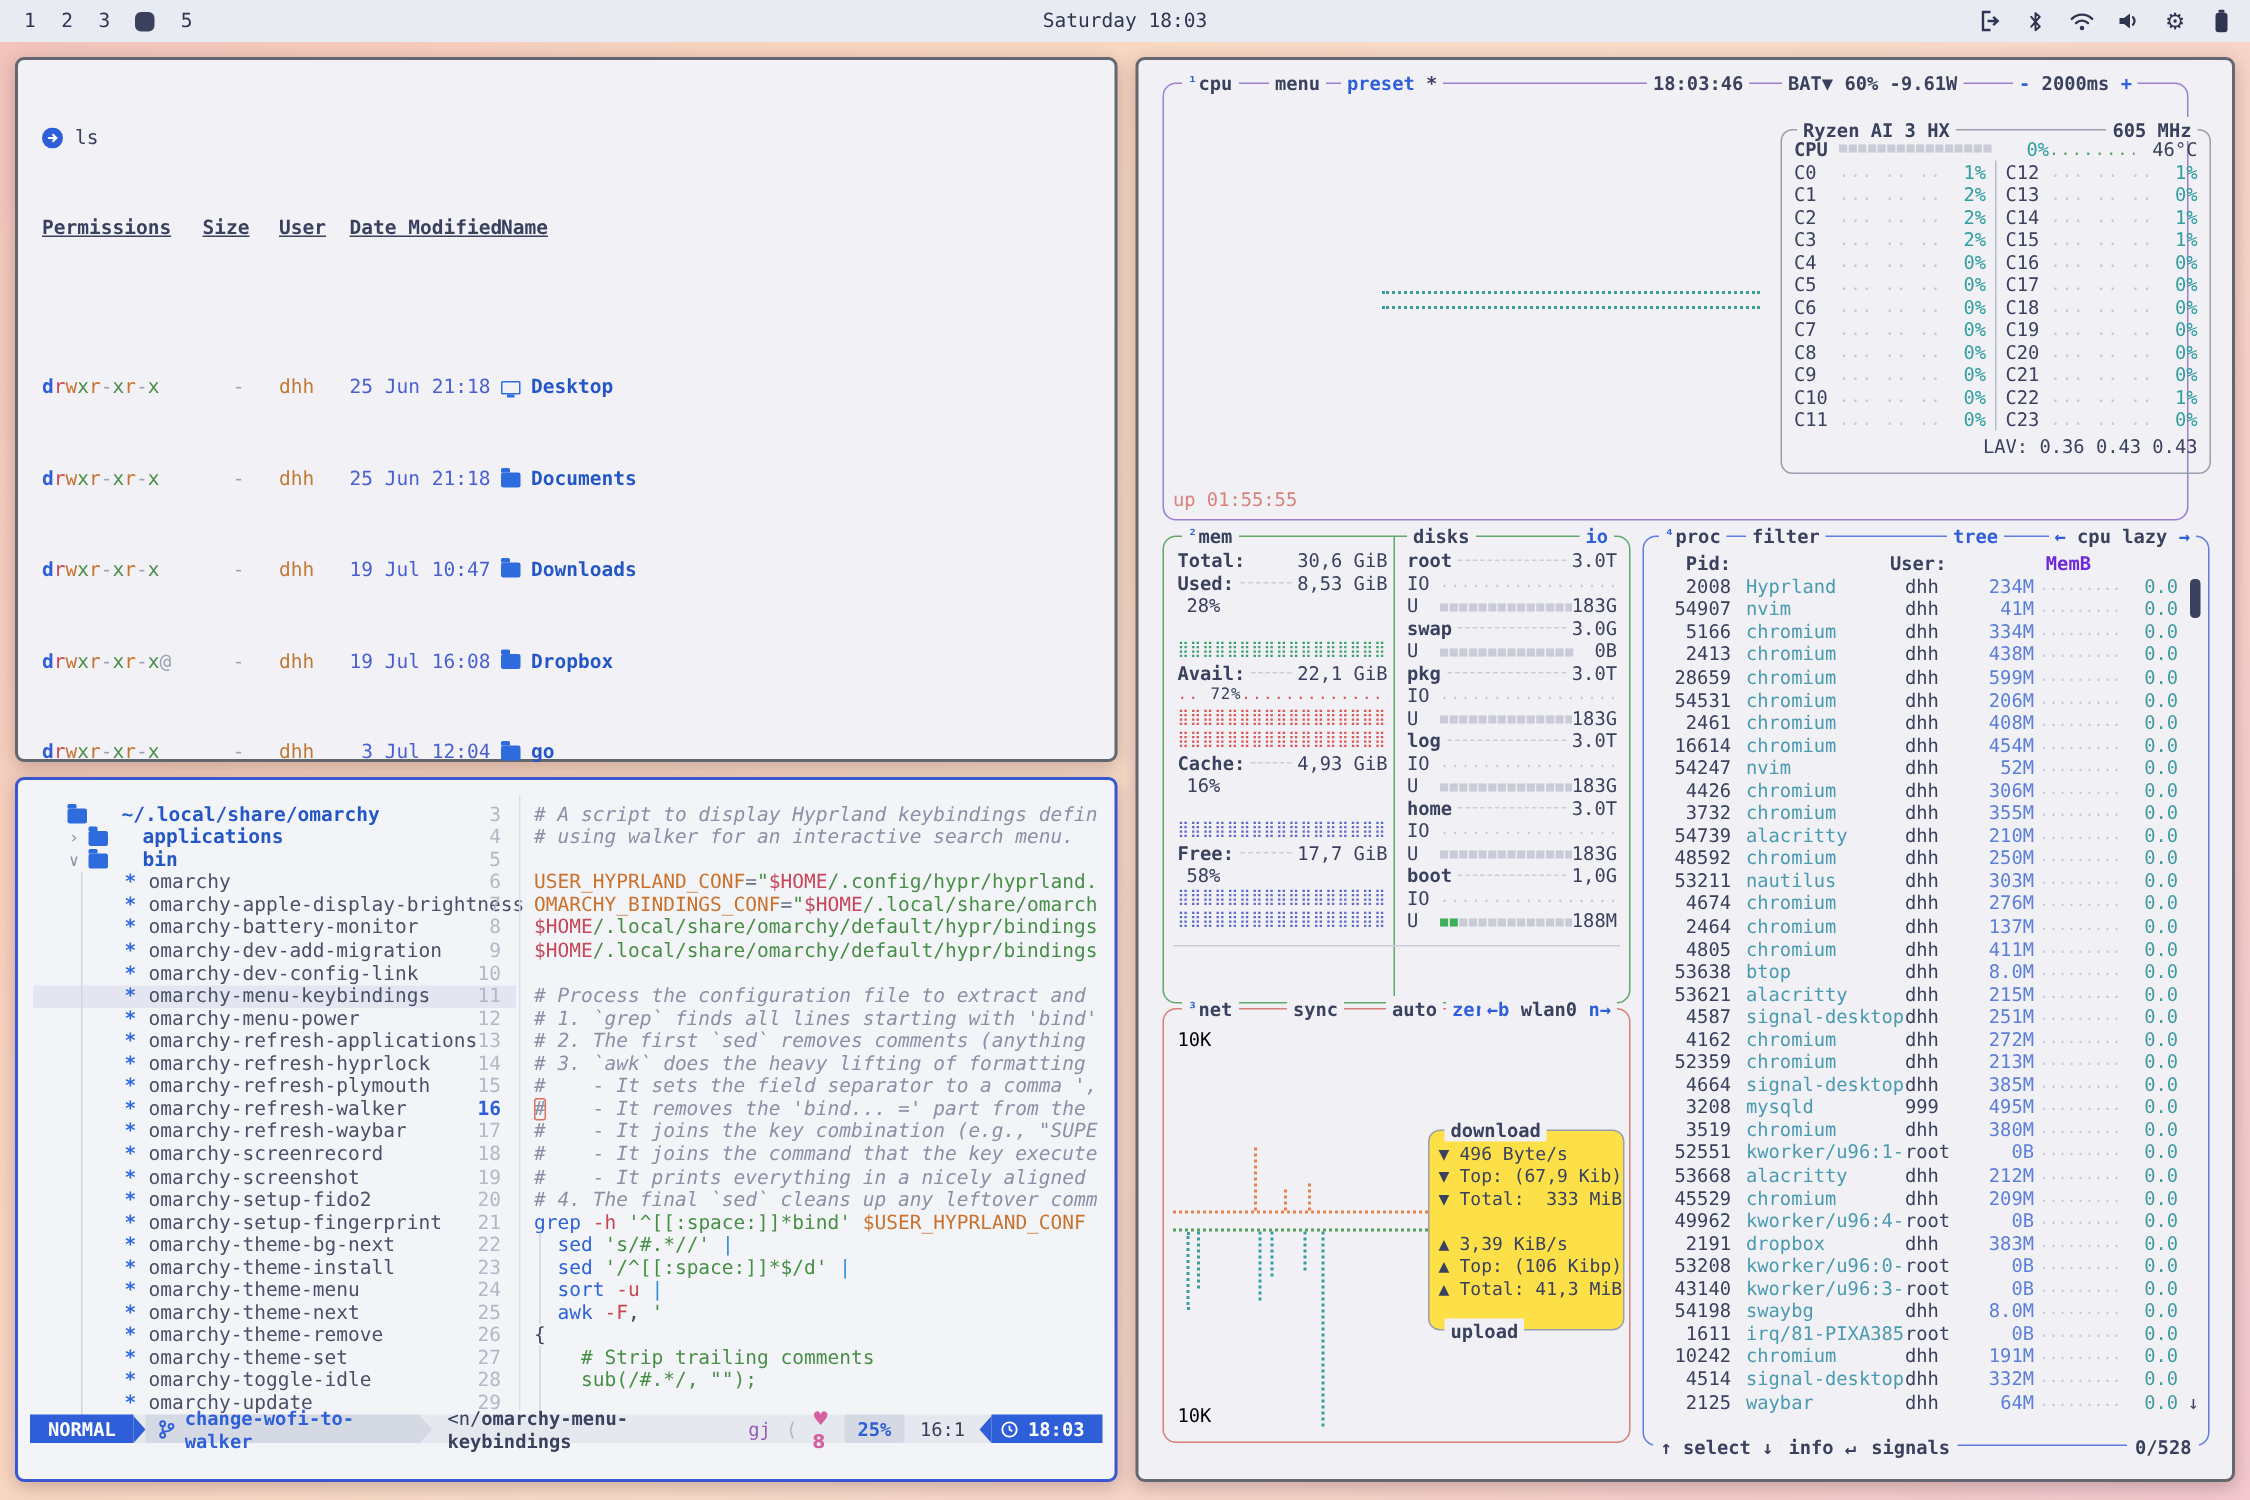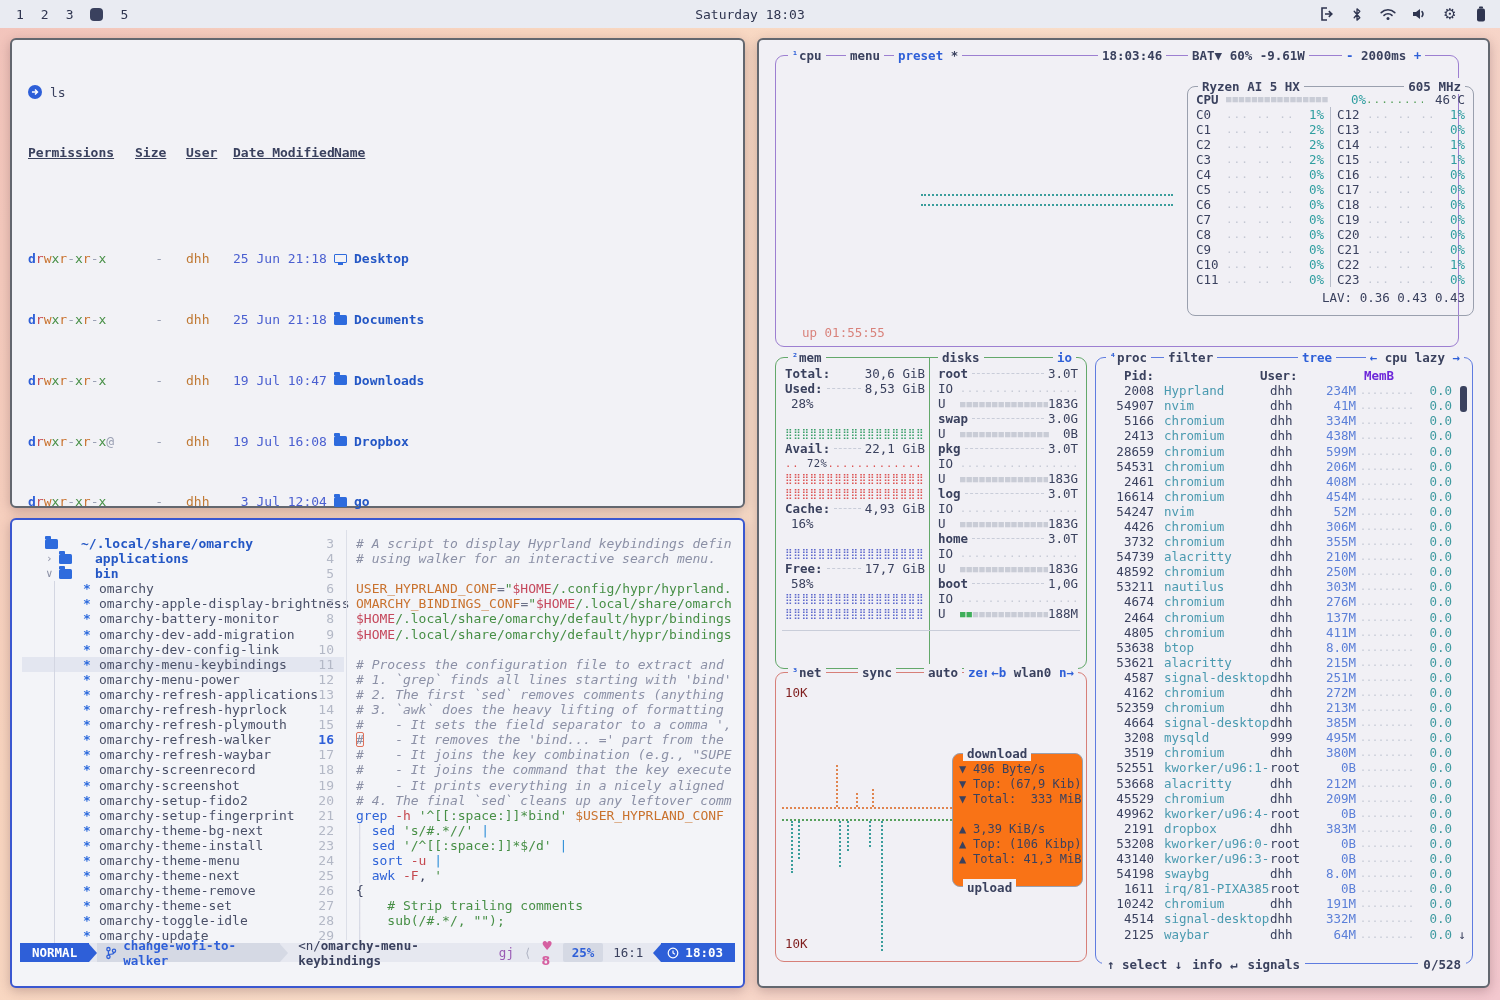--- a/index.html
+++ b/index.html
@@ -97,21 +97,21 @@
   .cn{width:30px;flex:none;}
   .cd{flex:1;overflow:hidden;color:#c3c7d3;letter-spacing:1px;font-size:11px;white-space:nowrap;}
   .cp{width:30px;flex:none;text-align:right;color:#2f9ea0;}
   .cdiv{width:13px;flex:none;align-self:stretch;background:
     linear-gradient(#b7bcc9,#b7bcc9) 6px 0/1px 100% no-repeat;}
   .meter{color:#c6cad6;font-size:9px;letter-spacing:1px;}
   .dgrn{color:#57a05c;letter-spacing:1px;font-size:11px;}
   .temp{width:42px;text-align:right;flex:none;}
   .lavrow{justify-content:flex-end;color:#3a415e;margin-top:3px;}
   .cpugraph{position:absolute;left:145px;width:252px;height:0;border-top:2px dotted #3a9d9b;}
-  .uptime{position:absolute;left:26px;bottom:6px;color:#d9827b;}
+  .uptime{position:absolute;left:6px;bottom:6px;color:#d9827b;}
   .box-mem{left:16px;top:317px;width:312px;height:312px;border:1.5px solid #63a86a;}
   .memdiv{position:absolute;left:153px;top:0;bottom:0;width:1px;background:#63a86a;}
   .memhr{position:absolute;left:6px;right:6px;top:272px;height:1px;background:#c9cdd9;}
   .mempane{position:absolute;left:9px;top:8px;width:140px;}
   .mline{display:flex;align-items:center;height:15px;white-space:pre;}
   .mline .lab{font-weight:bold;}
   .mline .fill{flex:1;border-bottom:1px dashed #c9cdd9;margin:0 4px;height:1px;align-self:center;}
   .mline .val{margin-left:auto;}
   .hg{color:#3aa06a;} .hr{color:#dd5454;} .hb{color:#5d68cc;}
   .hashrow{font-size:10.5px;letter-spacing:.5px;overflow:hidden;white-space:nowrap;}
@@ -119,27 +119,27 @@
   .diskpane{position:absolute;left:162px;top:8px;right:8px;}
   .dhead,.dio,.du{display:flex;align-items:center;height:15px;white-space:pre;}
   .dname{font-weight:bold;}
   .dfill{flex:1;border-bottom:1px dashed #c9cdd9;margin:0 4px;height:1px;}
   .dio .diodots{color:#c3c7d3;font-size:10px;letter-spacing:1px;overflow:hidden;white-space:nowrap;}
   .diol,.dul{width:22px;flex:none;}
   .dumeter{flex:1;overflow:hidden;white-space:nowrap;}
   .duval{margin-left:auto;}
   .mfree{color:#c9ccd6;font-size:9px;letter-spacing:1px;} .mused{color:#3fae5a;font-size:9px;letter-spacing:1px;}
   .box-net{left:16px;top:632px;width:312px;height:290px;border:1.5px solid #d77f78;}
-  .tenk{position:absolute;left:9px;color:#7f1d1d;}
+  .tenk{position:absolute;left:9px;color:#000000;}
   .netline-dl{position:absolute;left:6px;width:298px;border-top:2px dotted #e0854f;}
   .netline-ul{position:absolute;left:6px;width:298px;border-top:2px dotted #57a05c;}
   .vspike{position:absolute;width:0;}
   .sp-o{border-left:2px dotted #e0854f;}
   .sp-t{border-left:2px dotted #3a9d9b;}
-  .dlbox{position:absolute;left:176px;top:80px;width:131px;height:134px;border:1.5px solid #9aa0ae;border-radius:8px;background:#f97316;padding:8px 6px 0 6px;}
+  .dlbox{position:absolute;left:176px;top:80px;width:131px;height:134px;border:1.5px solid #9aa0ae;border-radius:8px;background:#fde047;padding:8px 6px 0 6px;}
   .dlrow{display:flex;align-items:center;height:15px;white-space:pre;font-size:12px;}
   .dlrow .arr{width:14px;flex:none;}
   .box-proc{left:336px;top:317px;width:378px;height:607px;border:1.5px solid #5f7ce0;}
   .prochead,.procrow{display:flex;align-items:center;height:15.1px;white-space:pre;padding:0 6px 0 8px;}
   .prochead{font-weight:bold;margin-top:10px;gap:48px;}
   .col-pid{width:50px;text-align:right;flex:none;}
   .col-prog{flex:1;padding-left:10px;overflow:hidden;color:#4a9ab0;white-space:nowrap;}
   .prochead .col-prog{color:#000000;}
   .col-user{width:42px;flex:none;}
   .col-mem{width:44px;text-align:right;flex:none;color:#5b7fd8;}
@@ -705,21 +705,21 @@
     <span class="btitle" style="left:70px;">menu</span>
     <span class="btitle" style="left:118px;"><span class="acc">preset</span>&nbsp;<span>*</span></span>
     <span class="btitle" style="left:322px;">18:03:46</span>
     <span class="btitle" style="left:412px;">BAT▼ 60% -9.61W</span>
     <span class="btitle" style="left:566px;"><span class="acc">-</span>&nbsp;<span>2000ms</span>&nbsp;<span class="acc">+</span></span>
 
     <div class="cpugraph" style="top:138px;"></div>
     <div class="cpugraph" style="top:148px;"></div>
 
     <div class="bx box-ryzen">
-      <span class="btitle" style="left:10px;">Ryzen AI 5 HX</span>
+      <span class="btitle" style="left:10px;">Ryzen AI 3 HX</span>
       <span class="btitle" style="right:8px;">605 MHz</span>
       <div class="crowhead">
         <span class="cn" style="font-weight:bold;">CPU</span>
         <span class="meter" style="width:110px;overflow:hidden;"><span class="mfree">■■■■■■■■■■■■■■■■</span></span>
         <span class="cp">0%</span>
         <span class="dgrn" style="flex:1;text-align:center;overflow:hidden;">........</span>
         <span class="temp">46°C</span>
       </div>
       <div>
 

